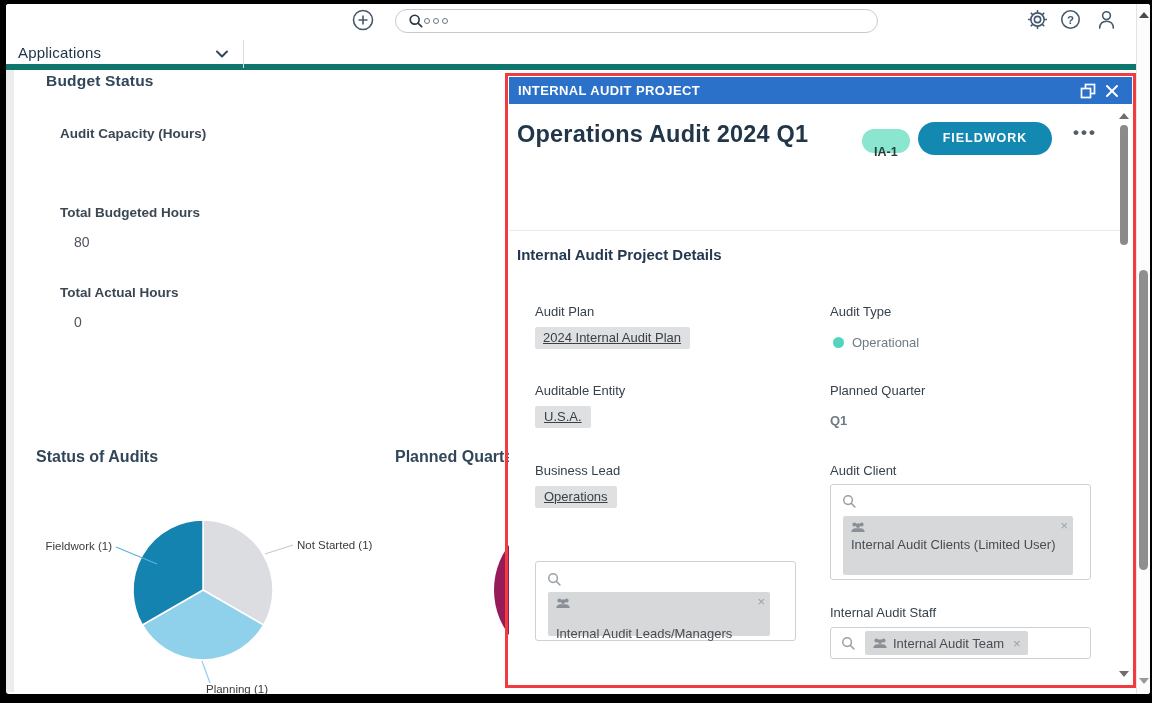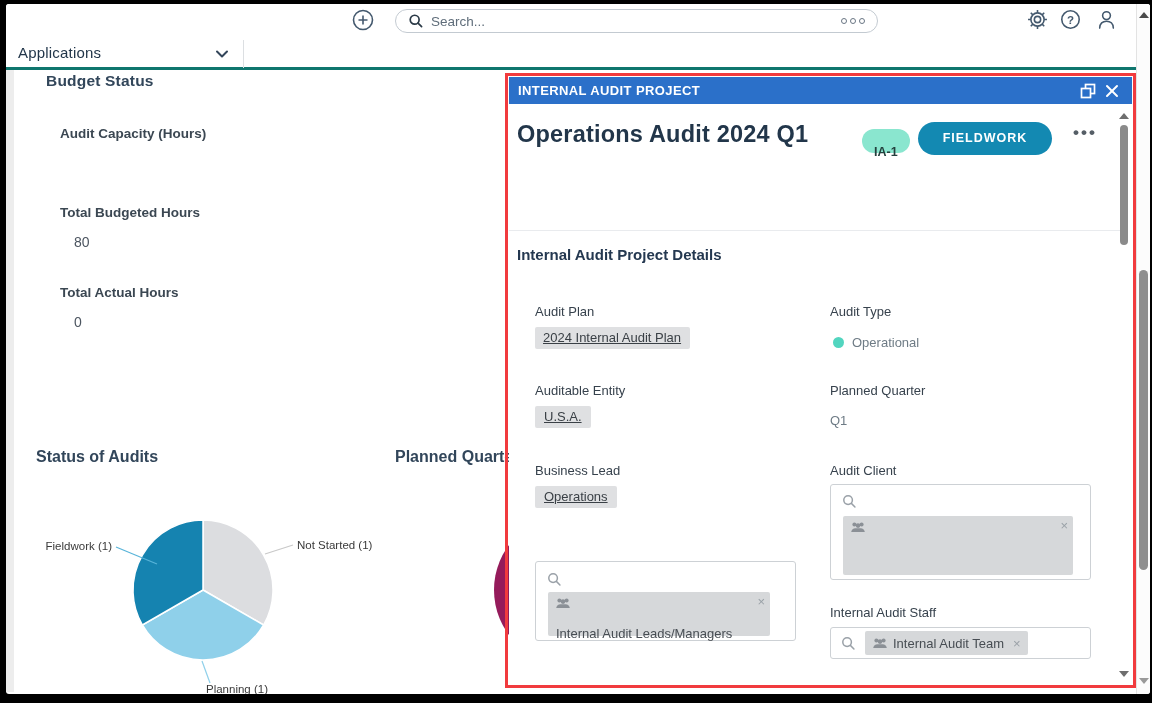--- a/index.html
+++ b/index.html
@@ -11,21 +11,21 @@
   
   .topbar { position:absolute; left:0; top:0; width:1144px; height:36px; background:#fff; }
   .icon-btn { position:absolute; cursor:pointer; }
   .search-pill { position:absolute; left:389px; top:5px; width:483px; height:24px; border:1.5px solid #c3cad1; border-radius:13px; background:#fff; display:flex; align-items:center; padding:0 12px; }
   .search-pill input { border:none; outline:none; flex:1; font-size:13.5px; color:#33424f; font-family:inherit; background:transparent; margin-left:7px; }
   .search-pill input::placeholder { color:#5f6d7a; }
   .ooo { display:flex; gap:3px; align-items:center; }
   .ooo i { width:6px; height:6px; border:1.3px solid #6a7684; border-radius:50%; display:block; }
 
   
-  .navrow { position:absolute; left:0; top:36px; width:1144px; height:30px; background:#fff; border-bottom:3px solid #0f766e; }
+  .navrow { position:absolute; left:0; top:36px; width:1144px; height:30px; background:#fff; border-bottom:6px solid #0f766e; }
   .apps { position:absolute; left:12px; top:4px; font-size:15px; color:#22364a; letter-spacing:.2px; }
   .nav-chevron { position:absolute; left:208px; top:7px; }
   .nav-divider { position:absolute; left:237px; top:0; width:1px; height:28px; background:#dcdfe2; }
 
   .gutter { position:absolute; left:0; top:66px; width:8px; height:622px; background:#ededed; }
 
   
   .sec-title { position:absolute; font-size:15.5px; font-weight:bold; color:#32465a; letter-spacing:.2px; }
   .fld-label { position:absolute; font-size:13.5px; font-weight:600; color:#3b4752; }
   .fld-value { position:absolute; font-size:14px; color:#4c5560; }
@@ -93,21 +93,20 @@
         <line x1="12" y1="7.5" x2="12" y2="16.5" stroke="#44596e" stroke-width="1.6"></line>
         <line x1="7.5" y1="12" x2="16.5" y2="12" stroke="#44596e" stroke-width="1.6"></line>
       </svg>
     </span>
 
     <div class="search-pill">
       <svg width="16" height="16" viewBox="0 0 18 18">
         <circle cx="7.5" cy="7.5" r="5" fill="none" stroke="#2b3a47" stroke-width="1.9"></circle>
         <line x1="11.3" y1="11.3" x2="15.3" y2="15.3" stroke="#2b3a47" stroke-width="1.9" stroke-linecap="round"></line>
       </svg>
-      <input type="text" placeholder="Search..." style="">
       <span class="ooo">
             <i></i>
             <i></i>
             <i></i>
           </span>
     </div>
 
     <span class="icon-btn" style="left:1021px; top:5px;">
       <svg width="21" height="21" viewBox="0 0 20 20">
         <g stroke="#44596e" stroke-width="1.5" fill="none">
@@ -202,41 +201,42 @@
 
     <div class="m-label" style="left:26px; top:227px;">Audit Plan</div>
     <span class="chip" style="left:26px; top:250px;padding-left:8px;">2024 Internal Audit Plan</span>
     <div class="m-label" style="left:321px; top:227px;">Audit Type</div>
     <span class="type-dot" style="left:324px; top:260px;"></span>
     <div class="plainval" style="left:343px; top:258px;">Operational</div>
 
     <div class="m-label" style="left:26px; top:306px;">Auditable Entity</div>
     <span class="chip" style="left:26px; top:329px;">U.S.A.</span>
     <div class="m-label" style="left:321px; top:306px;">Planned Quarter</div>
-    <div class="plainval" style="left:321px; top:336px;">Q1</div>
+    <div class="plainval" style="left:321px; top:336px;font-weight:bold;">Q1</div>
 
     <div class="m-label" style="left:26px; top:386px;">Business Lead</div>
     <span class="chip" style="left:26px; top:409px;">Operations</span>
 
     <div class="m-label" style="left:321px; top:386px;">Audit Client</div>
     <div class="sel-box" style="left:321px; top:407px; width:261px; height:96px;">
       <svg style="position:absolute; left:11px; top:9px;" width="15" height="15" viewBox="0 0 16 16">
         <circle cx="6.5" cy="6.5" r="4.6" fill="none" stroke="#9aa1a8" stroke-width="1.6"></circle>
         <line x1="10" y1="10" x2="13.8" y2="13.8" stroke="#9aa1a8" stroke-width="1.6" stroke-linecap="round"></line>
       </svg>
       <div class="sel-tag" style="left:12px; top:31px; width:230px; height:59px;">
         <svg style="position:absolute; left:7px; top:5px;" width="16" height="12" viewBox="0 0 16 12">
           <g fill="#8b9096">
                 <circle cx="4.4" cy="3.4" r="2"></circle>
                 <circle cx="11.6" cy="3.4" r="2"></circle>
                 <circle cx="8" cy="4.6" r="2.3"></circle>
           <path d="M1.2 11 C1.5 8.6 3.2 7.2 5.4 7.2 L10.6 7.2 C12.8 7.2 14.5 8.6 14.8 11 Z"></path>
               </g>
         </svg>
         <span class="tag-x">×</span>
+        <span class="tag-text" style="top:20px; width:212px;">Internal Audit Clients (Limited User)</span>
       </div>
     </div>
 
     <div class="m-label" style="left:26px; top:462px;margin-top:28px;">Internal Audit Lead</div>
     <div class="sel-box" style="left:26px; top:484px; width:261px; height:80px;">
       <svg style="position:absolute; left:11px; top:10px;" width="15" height="15" viewBox="0 0 16 16">
         <circle cx="6.5" cy="6.5" r="4.6" fill="none" stroke="#9aa1a8" stroke-width="1.6"></circle>
         <line x1="10" y1="10" x2="13.8" y2="13.8" stroke="#9aa1a8" stroke-width="1.6" stroke-linecap="round"></line>
       </svg>
       <div class="sel-tag" style="left:12px; top:30px; width:222px; height:44px;">

